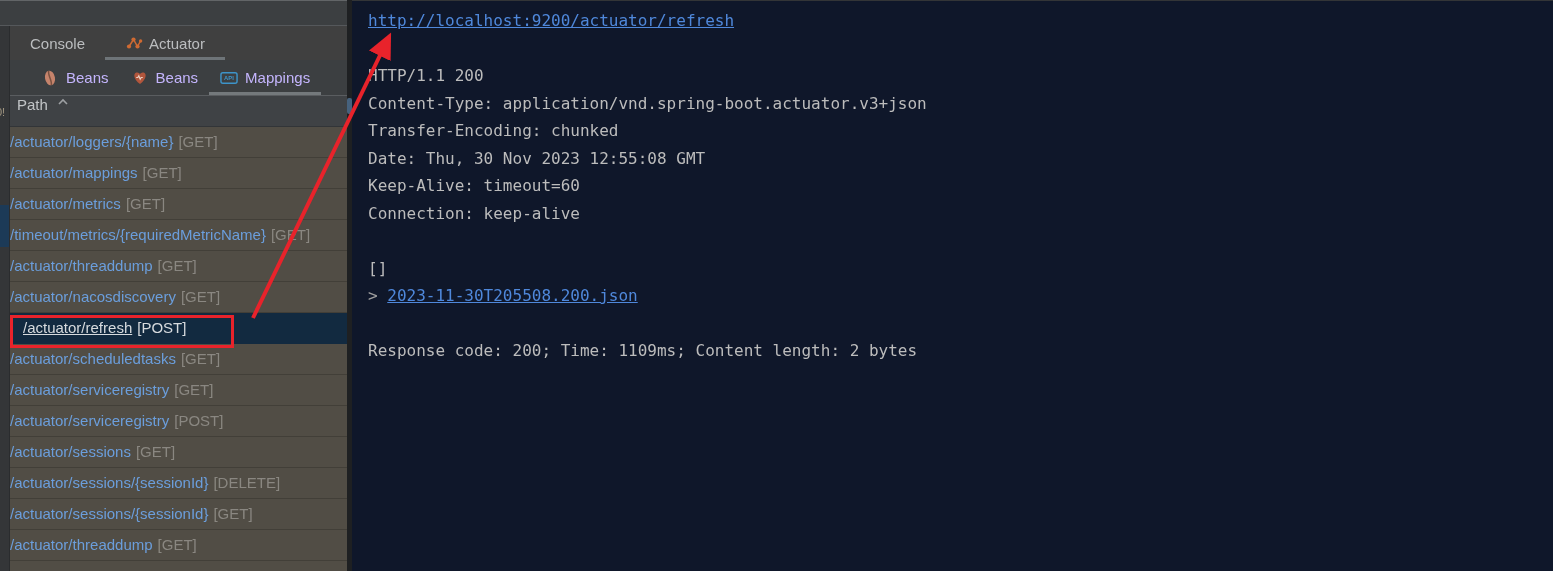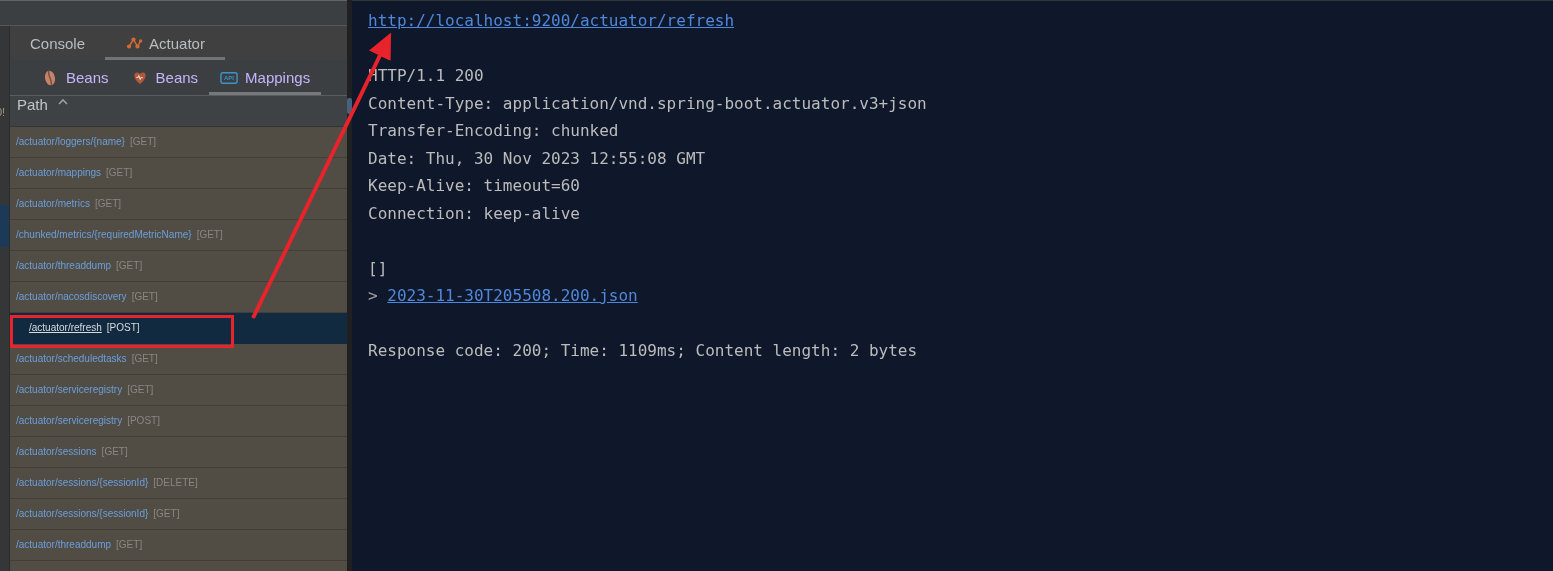--- a/index.html
+++ b/index.html
@@ -28,21 +28,21 @@
   .subtab.active::after { content:""; position:absolute; left:0; right:0; bottom:0; height:3px; background:#74797c; }
   .ticon { display:inline-flex; width:18px; height:18px; align-items:center; justify-content:center; }
 
   .path-header { position:absolute; left:10px; top:95px; width:337px; height:32px;
                  background:#3f4245; border-top:1px solid #5a5d60; border-bottom:1px solid #323538;
                  color:#c2c5c7; font-size:15px; display:flex; align-items:flex-start; gap:9px; padding-left:7px; }
 
   .table-body { position:absolute; left:10px; top:127px; width:337px; height:444px;
                 background:#514d45; overflow:hidden; }
   .trow { height:31px; line-height:30px; border-bottom:1px solid #423f38;
-          padding-left:6px; white-space:nowrap; overflow:hidden; font-size:10px; }
+          white-space:nowrap; overflow:hidden; font-size:15px; }
   .trow .p { color:#6b9edc; }
   .trow .m { color:#8a8781; margin-left:5px; }
   .trow.sel { background:#122a40; border-bottom-color:#122a40; }
   .trow.sel .p { color:#d7dbde; text-decoration:underline;margin-left:13px; }
   .trow.sel .m { color:#d7dbde; }
 
   
   .splitter { position:absolute; left:347px; top:0; width:5px; height:571px; background:#1e2022; }
   .scroll-thumb { position:absolute; left:347px; top:98px; width:5px; height:16px;
                   background:#46627e; border-radius:2px; }
@@ -129,21 +129,21 @@
       <svg width="12" height="12" viewBox="0 0 12 12">
           <path d="M2 8 L6 4 L10 8" stroke="#9da0a3" stroke-width="1.6" fill="none"></path>
         </svg>
     </span>
   </div>
 
   <div class="table-body">
       <div class="trow"><span class="p">/actuator/loggers/{name}</span><span class="m">[GET]</span></div>
       <div class="trow"><span class="p">/actuator/mappings</span><span class="m">[GET]</span></div>
       <div class="trow"><span class="p">/actuator/metrics</span><span class="m">[GET]</span></div>
-      <div class="trow"><span class="p">/chunked/metrics/{requiredMetricName}</span><span class="m">[GET]</span></div>
+      <div class="trow"><span class="p">/timeout/metrics/{requiredMetricName}</span><span class="m">[GET]</span></div>
       <div class="trow"><span class="p">/actuator/threaddump</span><span class="m">[GET]</span></div>
       <div class="trow"><span class="p">/actuator/nacosdiscovery</span><span class="m">[GET]</span></div>
       <div class="trow sel"><span class="p">/actuator/refresh</span><span class="m">[POST]</span></div>
       <div class="trow"><span class="p">/actuator/scheduledtasks</span><span class="m">[GET]</span></div>
       <div class="trow"><span class="p">/actuator/serviceregistry</span><span class="m">[GET]</span></div>
       <div class="trow"><span class="p">/actuator/serviceregistry</span><span class="m">[POST]</span></div>
       <div class="trow"><span class="p">/actuator/sessions</span><span class="m">[GET]</span></div>
       <div class="trow"><span class="p">/actuator/sessions/{sessionId}</span><span class="m">[DELETE]</span></div>
       <div class="trow"><span class="p">/actuator/sessions/{sessionId}</span><span class="m">[GET]</span></div>
       <div class="trow"><span class="p">/actuator/threaddump</span><span class="m">[GET]</span></div>

